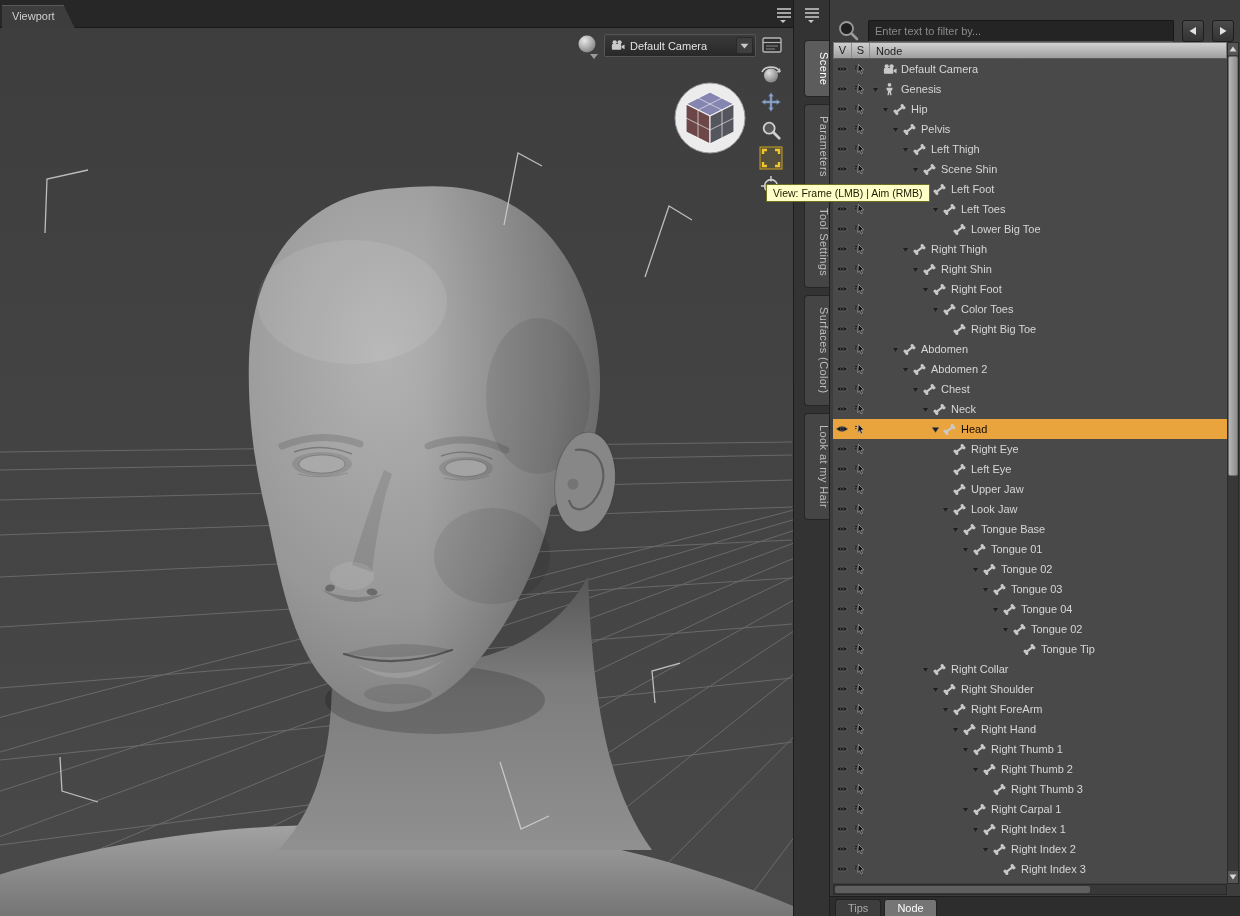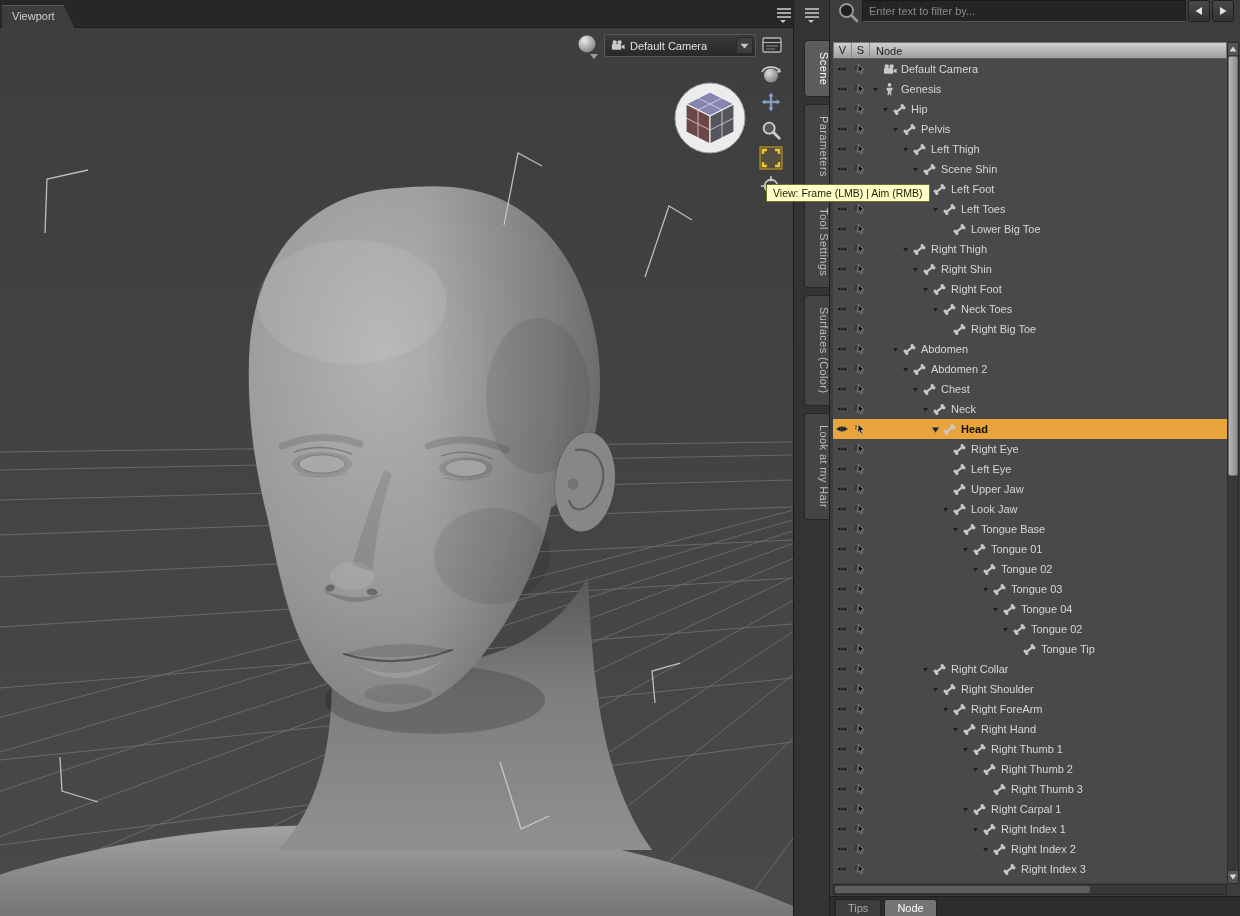--- a/index.html
+++ b/index.html
@@ -36,36 +36,36 @@
   
   .tabstrip{position:absolute;left:793px;top:0;width:36px;height:916px;background:#333;border-left:1px solid #1c1c1c}
   .tabstrip .pane-menu{left:8px}
   .vtabs{position:absolute;top:40px;left:0;width:36px;display:flex;flex-direction:column;gap:7px;align-items:flex-end}
   .vtab{writing-mode:vertical-rl;width:26px;padding:11px 0;text-align:center;font-size:11px;letter-spacing:.4px;
     background:#454545;color:#bdbdbd;border:1px solid #262626;border-right:none;border-radius:4px 0 0 4px;cursor:pointer}
   .vtab.active{background:#5c5c5c;color:#fff}
 
   
   .scene-panel{position:absolute;left:829px;top:0;width:411px;height:916px;background:#3d3d3d;border-left:1px solid #1f1f1f}
-  .filter-bar{position:absolute;left:0;top:0;width:100%;height:42px;display:flex;align-items:flex-start;padding:0 6px;gap:2px}
+  .filter-bar{position:absolute;left:0;top:0;width:100%;height:42px;display:flex;align-items:flex-end;padding:0 6px;gap:8px}
   .filter-icon{width:24px;height:24px;flex:none}
   .filter-input{flex:1;height:22px;background:#242424;border:1px solid #181818;border-bottom-color:#555;
     border-radius:2px;color:#d8d8d8;font-size:11px;padding:0 6px;outline:none}
   .filter-input::placeholder{color:#8a8a8a}
   .nav-btn{width:22px;height:22px;flex:none;background:linear-gradient(#4a4a4a,#333);border:1px solid #1d1d1d;
     border-radius:3px;display:flex;align-items:center;justify-content:center;cursor:pointer}
 
   .tree-header{position:absolute;left:3px;top:42px;width:394px;height:17px;display:flex;align-items:center;
     background:linear-gradient(#d0d0d0,#9f9f9f);color:#1c1c1c;font-size:11px;border:1px solid #777;border-bottom-color:#5a5a5a}
   .th-v,.th-s{width:18px;text-align:center;border-right:1px solid #8b8b8b;line-height:15px}
   .th-node{padding-left:6px;flex:1}
 
   .scene-tree{position:absolute;left:3px;top:59px;width:394px;height:824px;background:#494949;overflow:hidden}
   .trow{display:flex;align-items:center;height:20px;font-size:11px;color:#d6d6d6;white-space:nowrap}
-  .trow.sel{background:#e9a43e;color:#140a00;font-weight:bold}
+  .trow.sel{background:#e9a43e;color:#140a00;font-weight:normal}
   .tc{width:18px;height:20px;display:flex;align-items:center;justify-content:center;flex:none}
   .exp{width:12px;height:20px;display:flex;align-items:center;justify-content:center;flex:none}
   .nico{width:17px;height:20px;display:flex;align-items:center;justify-content:center;flex:none}
   .nlab{padding-left:3px}
   .ind{flex:none;height:1px}
   .ci{width:14px;height:12px;display:block}
   .ni{width:15px;height:15px;display:block}
   .ei{width:9px;height:9px;display:block}
 
   
@@ -775,21 +775,21 @@
             <svg class="ni" viewBox="0 0 16 16">
               <g transform="rotate(-38 8 8)" fill="#c9c9c9">
                 <circle cx="3.2" cy="6.6" r="1.8"></circle>
                 <circle cx="3.2" cy="9.4" r="1.8"></circle>
                 <circle cx="12.8" cy="6.6" r="1.8"></circle>
                 <circle cx="12.8" cy="9.4" r="1.8"></circle>
                 <rect x="3" y="6.9" width="10" height="2.2"></rect>
               </g>
             </svg>
           </span>
-          <span class="nlab">Neck Toes</span>
+          <span class="nlab">Color Toes</span>
         </div>
         <div class="trow">
           <span class="tc">
             <svg class="ci" viewBox="0 0 16 12">
               <path d="M1.5 6 Q8 0.5 14.5 6 Q8 11.5 1.5 6 Z" fill="#161616" stroke="#6f6f6f" stroke-width="0.7"></path>
               <circle cx="8" cy="6" r="2.4" fill="#484848"></circle>
               <circle cx="8" cy="6" r="1.1" fill="#111"></circle>
             </svg>
           </span>
           <span class="tc">

